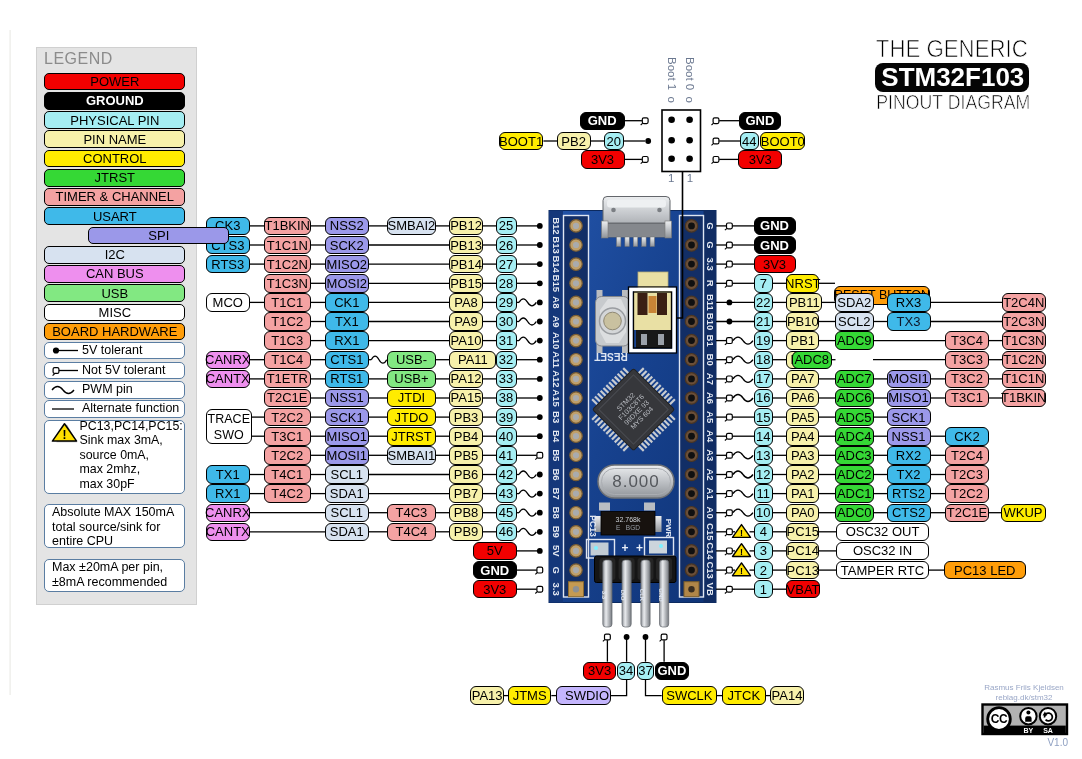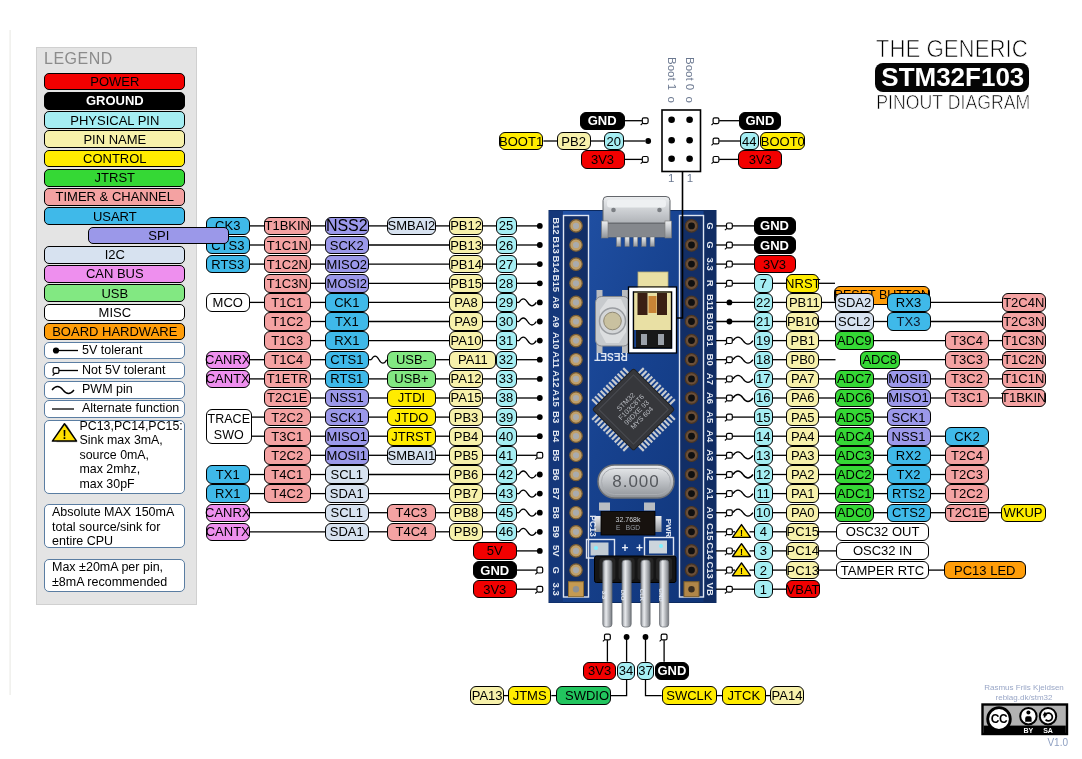--- a/index.html
+++ b/index.html
@@ -604,21 +604,21 @@
       <path d="M1025.2 721.8 v-3.4 q0-2.2 2-2.2 h2.4 q2 0 2 2.2 v3.4 z" fill="#000"></path>
       <circle cx="1048" cy="716.2" r="8.2" fill="#fff" stroke="#000" stroke-width="2"></circle>
       <path d="M1044.6 717.5 a3.9 3.9 0 1 1 1.0 2.1" fill="none" stroke="#000" stroke-width="1.8"></path>
       <polygon points="1042.6,715.4 1047.2,715.4 1044.9,711.6" fill="#000"></polygon>
       <text x="1028.4" y="732.6" text-anchor="middle" font-size="7" font-weight="bold" fill="#fff">BY</text>
       <text x="1048" y="732.6" text-anchor="middle" font-size="7" font-weight="bold" fill="#fff">SA</text>
       <rect x="9.5" y="30" width="1.2" height="665" fill="#ebebe7"></rect>
 </svg>
 <div class="p" style="left:206.0px;top:216.7px;width:43.5px;height:18.5px;background:#3fb9e9;color:#000;font-size:13px;border-radius:6px;">CK3</div>
     <div class="p" style="left:263.5px;top:216.7px;width:47.5px;height:18.5px;background:#f4a2a2;color:#000;font-size:13px;border-radius:6px;">T1BKIN</div>
-    <div class="p" style="left:324.8px;top:216.7px;width:44.0px;height:18.5px;background:#9b98e9;color:#000;font-size:16px;border-radius:6px;">NSS2</div>
+    <div class="p" style="left:324.8px;top:216.7px;width:44.0px;height:18.5px;background:#9b98e9;color:#000;font-size:13px;border-radius:6px;">NSS2</div>
     <div class="p" style="left:387.2px;top:216.7px;width:48.5px;height:18.5px;background:#d7e2f0;color:#000;font-size:13px;border-radius:6px;">SMBAI2</div>
     <div class="p" style="left:449.4px;top:216.7px;width:33.3px;height:18.5px;background:#f7f1ab;color:#000;font-size:13px;border-radius:6px;">PB12</div>
     <div class="p" style="left:495.5px;top:216.7px;width:21.0px;height:18.5px;background:#a5eef3;color:#000;font-size:13px;border-radius:6px;">25</div>
     <div class="p" style="left:206.0px;top:235.8px;width:43.5px;height:18.5px;background:#3fb9e9;color:#000;font-size:13px;border-radius:6px;">CTS3</div>
     <div class="p" style="left:263.5px;top:235.8px;width:47.5px;height:18.5px;background:#f4a2a2;color:#000;font-size:13px;border-radius:6px;">T1C1N</div>
     <div class="p" style="left:324.8px;top:235.8px;width:44.0px;height:18.5px;background:#9b98e9;color:#000;font-size:13px;border-radius:6px;">SCK2</div>
     <div class="p" style="left:449.4px;top:235.8px;width:33.3px;height:18.5px;background:#f7f1ab;color:#000;font-size:13px;border-radius:6px;">PB13</div>
     <div class="p" style="left:495.5px;top:235.8px;width:21.0px;height:18.5px;background:#a5eef3;color:#000;font-size:13px;border-radius:6px;">26</div>
     <div class="p" style="left:206.0px;top:254.9px;width:43.5px;height:18.5px;background:#3fb9e9;color:#000;font-size:13px;border-radius:6px;">RTS3</div>
     <div class="p" style="left:263.5px;top:254.9px;width:47.5px;height:18.5px;background:#f4a2a2;color:#000;font-size:13px;border-radius:6px;">T1C2N</div>
@@ -714,21 +714,21 @@
     <div class="p" style="left:834.5px;top:312.2px;width:39.5px;height:18.5px;background:#d7e2f0;color:#000;font-size:13px;border-radius:6px;">SCL2</div>
     <div class="p" style="left:886.5px;top:312.2px;width:44.0px;height:18.5px;background:#3fb9e9;color:#0f172a;font-size:13px;border-radius:6px;">TX3</div>
     <div class="p" style="left:1001.5px;top:312.2px;width:44.5px;height:18.5px;background:#f4a2a2;color:#000;font-size:13px;border-radius:6px;">T2C3N</div>
     <div class="p" style="left:753.5px;top:331.4px;width:19.5px;height:18.5px;background:#a5eef3;color:#000;font-size:13px;border-radius:6px;">19</div>
     <div class="p" style="left:786.3px;top:331.4px;width:33.0px;height:18.5px;background:#f7f1ab;color:#000;font-size:13px;border-radius:6px;">PB1</div>
     <div class="p" style="left:834.5px;top:331.4px;width:39.5px;height:18.5px;background:#35d835;color:#000;font-size:13px;border-radius:6px;">ADC9</div>
     <div class="p" style="left:945.0px;top:331.4px;width:44.0px;height:18.5px;background:#f4a2a2;color:#000;font-size:13px;border-radius:6px;">T3C4</div>
     <div class="p" style="left:1001.5px;top:331.4px;width:44.5px;height:18.5px;background:#f4a2a2;color:#000;font-size:13px;border-radius:6px;">T1C3N</div>
     <div class="p" style="left:753.5px;top:350.5px;width:19.5px;height:18.5px;background:#a5eef3;color:#000;font-size:13px;border-radius:6px;">18</div>
     <div class="p" style="left:786.3px;top:350.5px;width:33.0px;height:18.5px;background:#f7f1ab;color:#000;font-size:13px;border-radius:6px;">PB0</div>
-    <div class="p" style="left:860px;top:350.5px;width:39.5px;height:18.5px;background:#35d835;color:#000;font-size:13px;border-radius:6px;">ADC8</div>
+    <div class="p" style="left:792px;top:350.5px;width:39.5px;height:18.5px;background:#35d835;color:#000;font-size:13px;border-radius:6px;">ADC8</div>
     <div class="p" style="left:945.0px;top:350.5px;width:44.0px;height:18.5px;background:#f4a2a2;color:#000;font-size:13px;border-radius:6px;">T3C3</div>
     <div class="p" style="left:1001.5px;top:350.5px;width:44.5px;height:18.5px;background:#f4a2a2;color:#000;font-size:13px;border-radius:6px;">T1C2N</div>
     <div class="p" style="left:753.5px;top:369.6px;width:19.5px;height:18.5px;background:#a5eef3;color:#000;font-size:13px;border-radius:6px;">17</div>
     <div class="p" style="left:786.3px;top:369.6px;width:33.0px;height:18.5px;background:#f7f1ab;color:#000;font-size:13px;border-radius:6px;">PA7</div>
     <div class="p" style="left:834.5px;top:369.6px;width:39.5px;height:18.5px;background:#35d835;color:#000;font-size:13px;border-radius:6px;">ADC7</div>
     <div class="p" style="left:886.5px;top:369.6px;width:44.0px;height:18.5px;background:#9b98e9;color:#000;font-size:13px;border-radius:6px;">MOSI1</div>
     <div class="p" style="left:945.0px;top:369.6px;width:44.0px;height:18.5px;background:#f4a2a2;color:#000;font-size:13px;border-radius:6px;">T3C2</div>
     <div class="p" style="left:1001.5px;top:369.6px;width:44.5px;height:18.5px;background:#f4a2a2;color:#000;font-size:13px;border-radius:6px;">T1C1N</div>
     <div class="p" style="left:753.5px;top:388.7px;width:19.5px;height:18.5px;background:#a5eef3;color:#000;font-size:13px;border-radius:6px;">16</div>
     <div class="p" style="left:786.3px;top:388.7px;width:33.0px;height:18.5px;background:#f7f1ab;color:#000;font-size:13px;border-radius:6px;">PA6</div>
@@ -786,21 +786,21 @@
     <div class="p" style="left:739.2px;top:111.5px;width:41.5px;height:18.5px;background:#000000;color:#fff;font-size:13px;border-radius:6px;font-weight:bold;">GND</div>
     <div class="p" style="left:739.9px;top:131.8px;width:18.8px;height:18.5px;background:#a5eef3;color:#000;font-size:13px;border-radius:6px;">44</div>
     <div class="p" style="left:760.3px;top:131.8px;width:45.0px;height:18.5px;background:#ffec00;color:#000;font-size:13px;border-radius:6px;">BOOT0</div>
     <div class="p" style="left:738.3px;top:150.2px;width:44.0px;height:18.5px;background:#f20000;color:#000;font-size:13px;border-radius:6px;">3V3</div>
     <div class="p" style="left:583.4px;top:661.6px;width:32.4px;height:18.5px;background:#f20000;color:#000;font-size:13px;border-radius:6px;">3V3</div>
     <div class="p" style="left:616.9px;top:661.6px;width:18.4px;height:18.5px;background:#a5eef3;color:#000;font-size:13px;border-radius:6px;">34</div>
     <div class="p" style="left:636.7px;top:661.6px;width:17.6px;height:18.5px;background:#a5eef3;color:#000;font-size:13px;border-radius:6px;">37</div>
     <div class="p" style="left:655.1px;top:661.6px;width:33.6px;height:18.5px;background:#000000;color:#fff;font-size:13px;border-radius:6px;font-weight:bold;">GND</div>
     <div class="p" style="left:470.3px;top:686.4px;width:33.7px;height:18.5px;background:#f7f1ab;color:#000;font-size:13px;border-radius:6px;">PA13</div>
     <div class="p" style="left:508.0px;top:686.4px;width:43.3px;height:18.5px;background:#ffec00;color:#000;font-size:13px;border-radius:6px;">JTMS</div>
-    <div class="p" style="left:555.5px;top:686.4px;width:55.1px;height:18.5px;background:#22c55e;color:#000;font-size:13px;border-radius:6px;padding-left:8px;">SWDIO</div>
+    <div class="p" style="left:555.5px;top:686.4px;width:55.1px;height:18.5px;background:#c4b5fd;color:#000;font-size:13px;border-radius:6px;padding-left:8px;">SWDIO</div>
     <div class="p" style="left:661.7px;top:686.4px;width:55.3px;height:18.5px;background:#ffec00;color:#000;font-size:13px;border-radius:6px;">SWCLK</div>
     <div class="p" style="left:722.0px;top:686.4px;width:43.6px;height:18.5px;background:#ffec00;color:#000;font-size:13px;border-radius:6px;">JTCK</div>
     <div class="p" style="left:770.0px;top:686.4px;width:34.0px;height:18.5px;background:#f7f1ab;color:#000;font-size:13px;border-radius:6px;">PA14</div>
     <div class="p" style="left:44.3px;top:72.7px;width:141.0px;height:17.8px;background:#f20000;color:#000;font-size:13px;border-radius:5px;">POWER</div>
     <div class="p" style="left:44.3px;top:91.9px;width:141.0px;height:17.8px;background:#000000;color:#fff;font-size:13px;border-radius:5px;font-weight:bold;">GROUND</div>
     <div class="p" style="left:44.3px;top:111.2px;width:141.0px;height:17.8px;background:#a5eef3;color:#000;font-size:13px;border-radius:5px;">PHYSICAL PIN</div>
     <div class="p" style="left:44.3px;top:130.4px;width:141.0px;height:17.8px;background:#f7f1ab;color:#000;font-size:13px;border-radius:5px;">PIN NAME</div>
     <div class="p" style="left:44.3px;top:149.6px;width:141.0px;height:17.8px;background:#ffec00;color:#000;font-size:13px;border-radius:5px;">CONTROL</div>
     <div class="p" style="left:44.3px;top:168.8px;width:141.0px;height:17.8px;background:#35d835;color:#000;font-size:13px;border-radius:5px;">JTRST</div>
     <div class="p" style="left:44.3px;top:188.1px;width:141.0px;height:17.8px;background:#f4a2a2;color:#000;font-size:13px;border-radius:5px;">TIMER &amp; CHANNEL</div>

